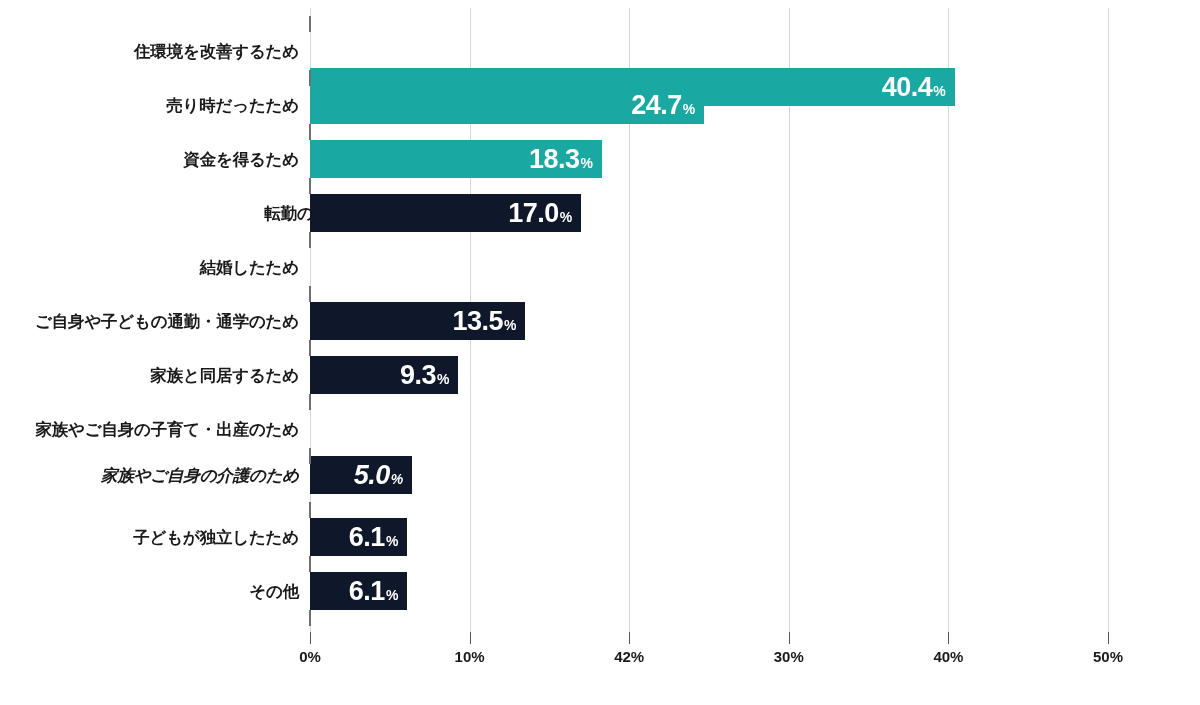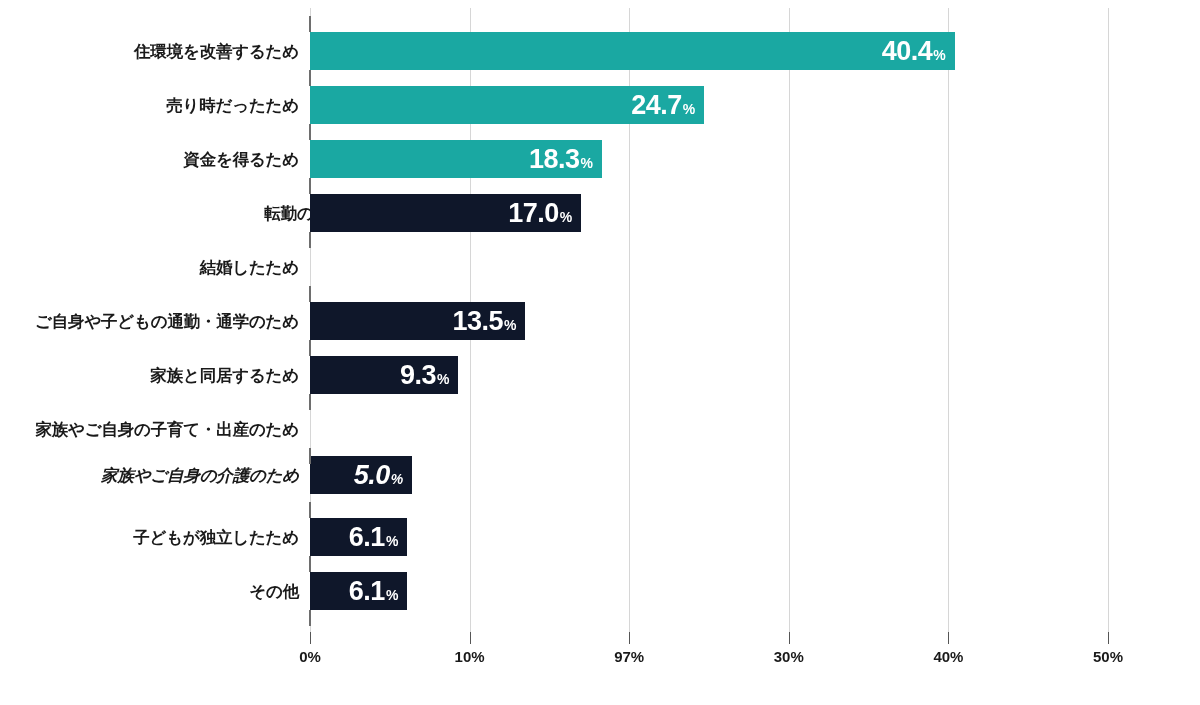--- a/index.html
+++ b/index.html
@@ -168,21 +168,21 @@
       <div class="ytick" style="top: 394px;"></div>
       <div class="ytick" style="top: 448px;"></div>
       <div class="ytick" style="top: 502px;"></div>
       <div class="ytick" style="top: 556px;"></div>
       <div class="ytick" style="top: 610px;"></div>
     </div>
 
   <div class="bars-layer" id="bars-layer">
       <div class="bar-row" style="top: 32px;">
         <div class="bar-label">住環境を改善するため</div>
-        <div class="bar strong" style="width: 644.784px;">
+        <div class="bar strong" style="width: 644.784px; margin-top: 36px;">
           <div class="bar-value"><span class="num">40.4</span><span class="pct">%</span></div>
         </div>
       </div>
       <div class="bar-row" style="top: 86px;">
         <div class="bar-label">売り時だったため</div>
         <div class="bar strong" style="width: 394.212px;">
           <div class="bar-value"><span class="num">24.7</span><span class="pct">%</span></div>
         </div>
       </div>
       <div class="bar-row" style="top: 140px; text-align: right;">
@@ -234,21 +234,21 @@
         </div>
       </div>
     </div>
 
   <div class="xaxis-layer" id="xaxis-layer">
       <div class="xtick-mark" style="left: 310px;"></div>
       <div class="xtick-label" style="left: 310px;">0%</div>
       <div class="xtick-mark" style="left: 469.6px;"></div>
       <div class="xtick-label" style="left: 469.6px;">10%</div>
       <div class="xtick-mark" style="left: 629.2px;"></div>
-      <div class="xtick-label" style="left: 629.2px;">97%</div>
+      <div class="xtick-label" style="left: 629.2px;">42%</div>
       <div class="xtick-mark" style="left: 788.8px;"></div>
       <div class="xtick-label" style="left: 788.8px;">30%</div>
       <div class="xtick-mark" style="left: 948.4px;"></div>
       <div class="xtick-label" style="left: 948.4px;">40%</div>
       <div class="xtick-mark" style="left: 1108px;"></div>
       <div class="xtick-label" style="left: 1108px;">50%</div>
     </div>
 
 </div>
 

